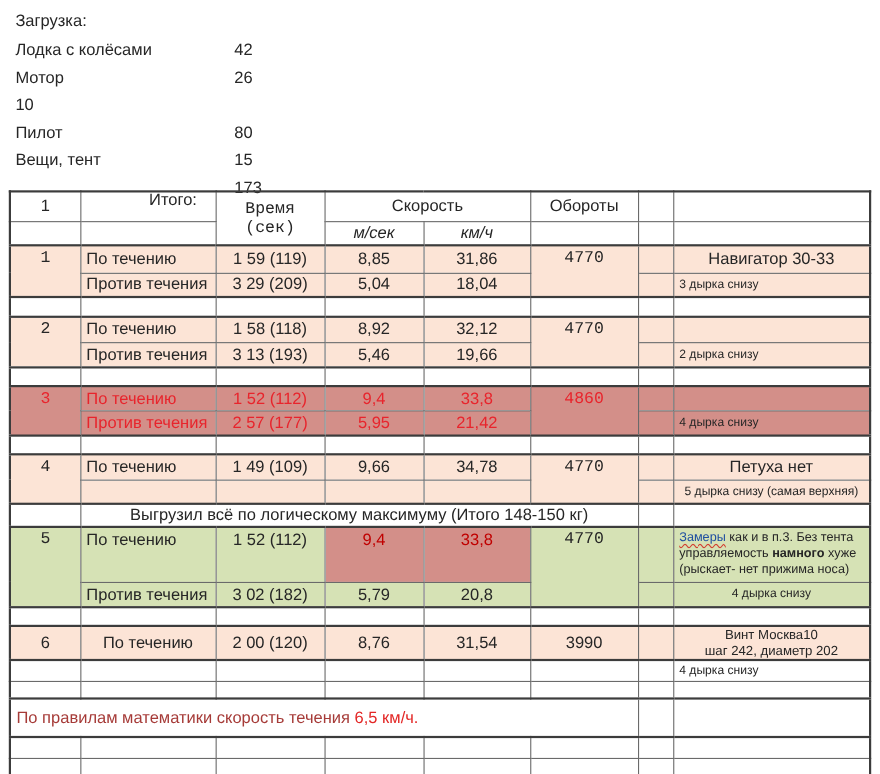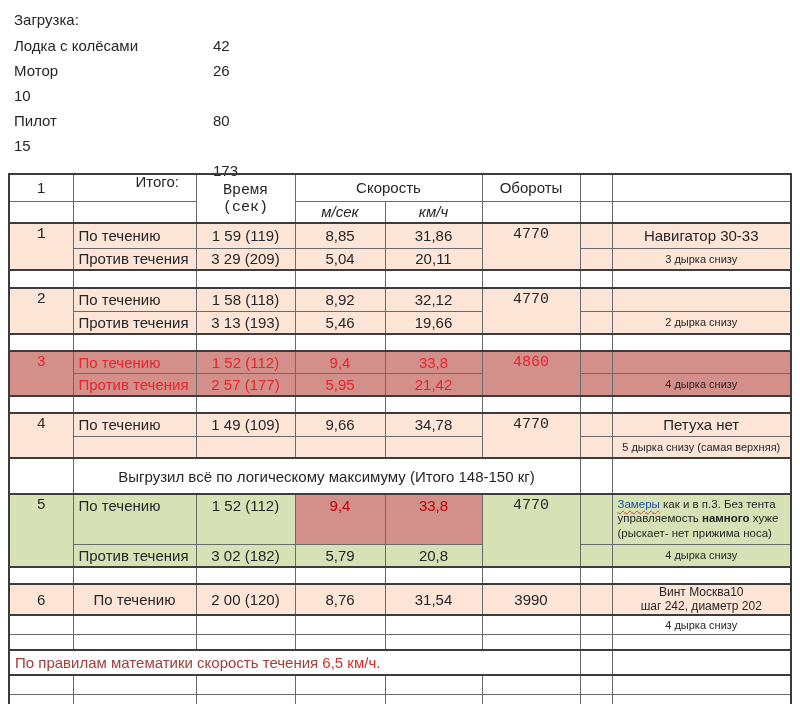--- a/index.html
+++ b/index.html
@@ -19,21 +19,21 @@
     border-collapse:collapse;table-layout:fixed;
     border:2px solid #3c3c3c;
   }
   td{
     border:1px solid #6a6a6a;padding:0 5px;font-size:15px;
     overflow:hidden;white-space:nowrap;vertical-align:middle;
   }
   .c{text-align:center;}
   .l{text-align:left;}
   .vtop{vertical-align:top;padding-top:2px;}
-  .small{font-size:11px;text-align:center;}
+  .small{font-size:11px;}
   .note12{font-size:12px;white-space:normal;line-height:1.2;}
   .note5{font-size:11.5px;white-space:normal;line-height:1.26;padding-top:2px;}
   .gt td{border-top:2px solid #3c3c3c;}
   .gb td{border-bottom:2px solid #3c3c3c;}
   .hb td{border-bottom:2px solid #3c3c3c;font-style:italic;}
   .bb2{border-bottom:2px solid #3c3c3c !important;font-family:Liberation Mono, monospace;}
   .bg-beige td{background:var(--beige);}
   .bg-rose td{background:var(--rose);color:var(--red-text);}
   .bg-green td{background:var(--green);}
   .rose-cell{background:var(--rose) !important;color:var(--red2) !important;}
@@ -56,20 +56,21 @@
     <span class="load-value">26</span>
   </div>
   <div class="load-row">
     <span class="load-value">10</span>
   </div>
   <div class="load-row">
     <span class="load-label">Пилот</span>
     <span class="load-value">80</span>
   </div>
   <div class="load-row">
+    <span class="load-label">Вещи, тент</span>
     <span class="load-value">15</span>
   </div>
   <div class="load-row total">
     <span class="load-label">Итого:</span>
     <span class="load-value">173</span>
   </div>
 </div>
 
 <table class="tbl">
   <colgroup>
@@ -113,21 +114,21 @@
     <td class="c">8,85</td>
     <td class="c">31,86</td>
     <td class="c vtop bb2" rowspan="2">4770</td>
     <td></td>
     <td class="c">Навигатор 30-33</td>
   </tr>
   <tr class="gb bg-beige" style="height:22px">
     <td class="l">Против течения</td>
     <td class="c">3 29 (209)</td>
     <td class="c">5,04</td>
-    <td class="c">20,11</td>
+    <td class="c">18,04</td>
     <td></td>
     <td class="small l">3 дырка снизу</td>
   </tr>
   <tr style="height:18px">
     <td></td>
         <td></td>
         <td></td>
         <td></td>
         <td></td>
         <td></td>
@@ -205,21 +206,21 @@
   </tr>
   <tr class="gb bg-beige" style="height:22px">
     <td></td>
     <td></td>
     <td></td>
     <td></td>
     <td></td>
     <td class="small c" style="font-size:11px">5 дырка снизу (самая верхняя)</td>
   </tr>
 
-  <tr style="height:36px">
+  <tr style="height:21px">
     <td></td>
     <td class="c" colspan="5">Выгрузил всё по логическому максимуму (Итого 148-150 кг)</td>
     <td></td>
     <td></td>
   </tr>
 
   <tr class="gt bg-green" style="height:50px">
     <td class="c vtop bb2" rowspan="2">5</td>
     <td class="l vtop">По течению</td>
     <td class="c vtop">1 52 (112)</td>
@@ -277,21 +278,21 @@
     <td></td>
         <td></td>
         <td></td>
         <td></td>
         <td></td>
         <td></td>
         <td></td>
         <td></td>
   </tr>
 
-  <tr class="gt gb" style="height:25px">
+  <tr class="gt gb" style="height:35px">
     <td class="l" colspan="6">
       <span class="mtext">По правилам математики скорость течения </span><span class="mval">6,5 км/ч.</span>
     </td>
     <td></td>
     <td></td>
   </tr>
   <tr style="height:20px">
     <td></td>
         <td></td>
         <td></td>

